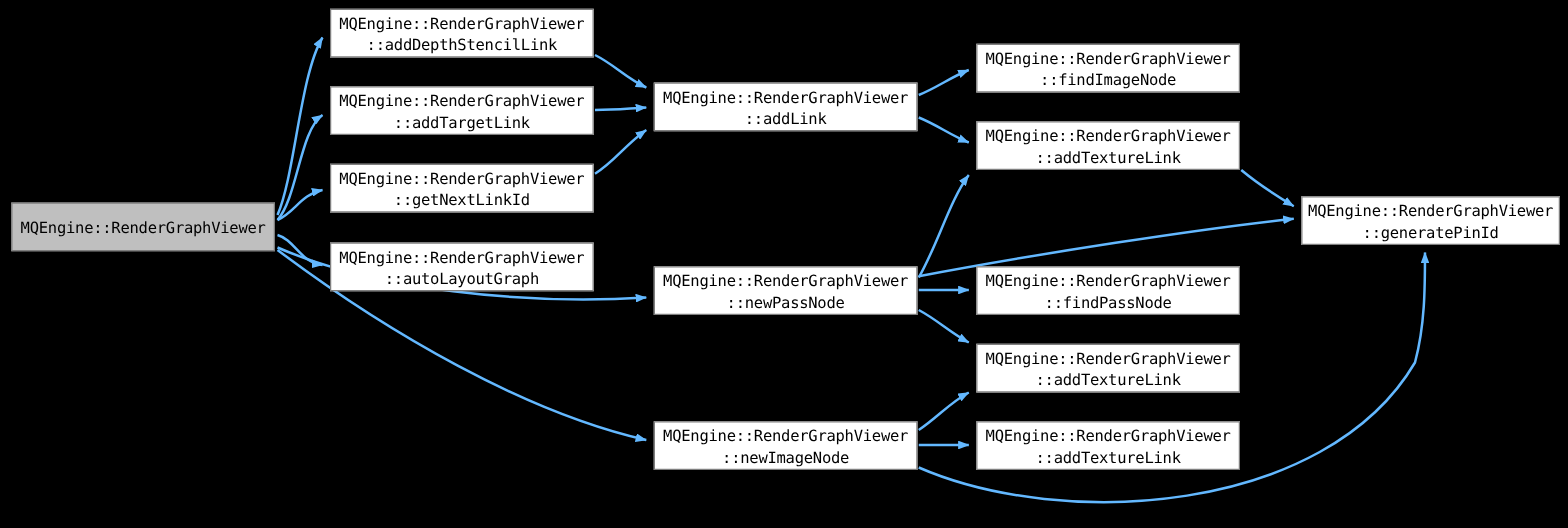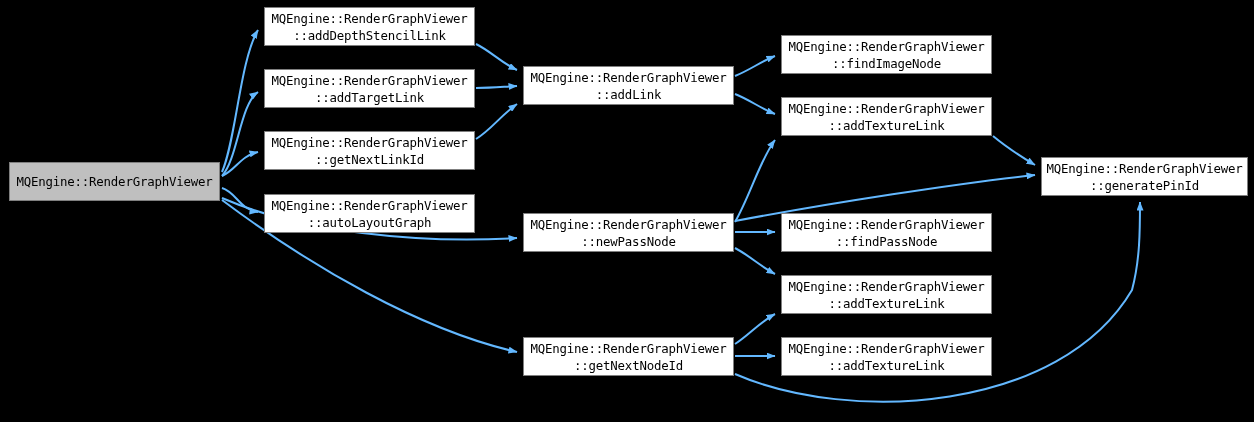--- a/index.html
+++ b/index.html
@@ -84,21 +84,21 @@
   </svg>
 
   <div id="node-layer">
       <div class="node-box root-node" style="left: 9px; top: 162px; width: 211px; height: 39px;"><span class="node-line">MQEngine::RenderGraphViewer</span></div>
       <div class="node-box" style="left: 264px; top: 7px; width: 211px; height: 39px;"><span class="node-line">MQEngine::RenderGraphViewer</span><span class="node-line">::addDepthStencilLink</span></div>
       <div class="node-box" style="left: 264px; top: 69px; width: 211px; height: 39px;"><span class="node-line">MQEngine::RenderGraphViewer</span><span class="node-line">::addTargetLink</span></div>
       <div class="node-box" style="left: 264px; top: 131px; width: 211px; height: 39px;"><span class="node-line">MQEngine::RenderGraphViewer</span><span class="node-line">::getNextLinkId</span></div>
       <div class="node-box" style="left: 264px; top: 194px; width: 211px; height: 39px;"><span class="node-line">MQEngine::RenderGraphViewer</span><span class="node-line">::autoLayoutGraph</span></div>
       <div class="node-box" style="left: 523px; top: 66px; width: 211px; height: 39px;"><span class="node-line">MQEngine::RenderGraphViewer</span><span class="node-line">::addLink</span></div>
       <div class="node-box" style="left: 523px; top: 213px; width: 211px; height: 39px;"><span class="node-line">MQEngine::RenderGraphViewer</span><span class="node-line">::newPassNode</span></div>
-      <div class="node-box" style="left: 523px; top: 337px; width: 211px; height: 39px;"><span class="node-line">MQEngine::RenderGraphViewer</span><span class="node-line">::getNextNodeId</span></div>
+      <div class="node-box" style="left: 523px; top: 337px; width: 211px; height: 39px;"><span class="node-line">MQEngine::RenderGraphViewer</span><span class="node-line">::newImageNode</span></div>
       <div class="node-box" style="left: 781px; top: 35px; width: 211px; height: 39px;"><span class="node-line">MQEngine::RenderGraphViewer</span><span class="node-line">::findImageNode</span></div>
       <div class="node-box" style="left: 781px; top: 97px; width: 211px; height: 39px;"><span class="node-line">MQEngine::RenderGraphViewer</span><span class="node-line">::addTextureLink</span></div>
       <div class="node-box" style="left: 781px; top: 213px; width: 211px; height: 39px;"><span class="node-line">MQEngine::RenderGraphViewer</span><span class="node-line">::findPassNode</span></div>
       <div class="node-box" style="left: 781px; top: 275px; width: 211px; height: 39px;"><span class="node-line">MQEngine::RenderGraphViewer</span><span class="node-line">::addTextureLink</span></div>
       <div class="node-box" style="left: 781px; top: 337px; width: 211px; height: 39px;"><span class="node-line">MQEngine::RenderGraphViewer</span><span class="node-line">::addTextureLink</span></div>
       <div class="node-box" style="left: 1041px; top: 157px; width: 207px; height: 39px;"><span class="node-line">MQEngine::RenderGraphViewer</span><span class="node-line">::generatePinId</span></div>
     </div>
 
 </div>
 

